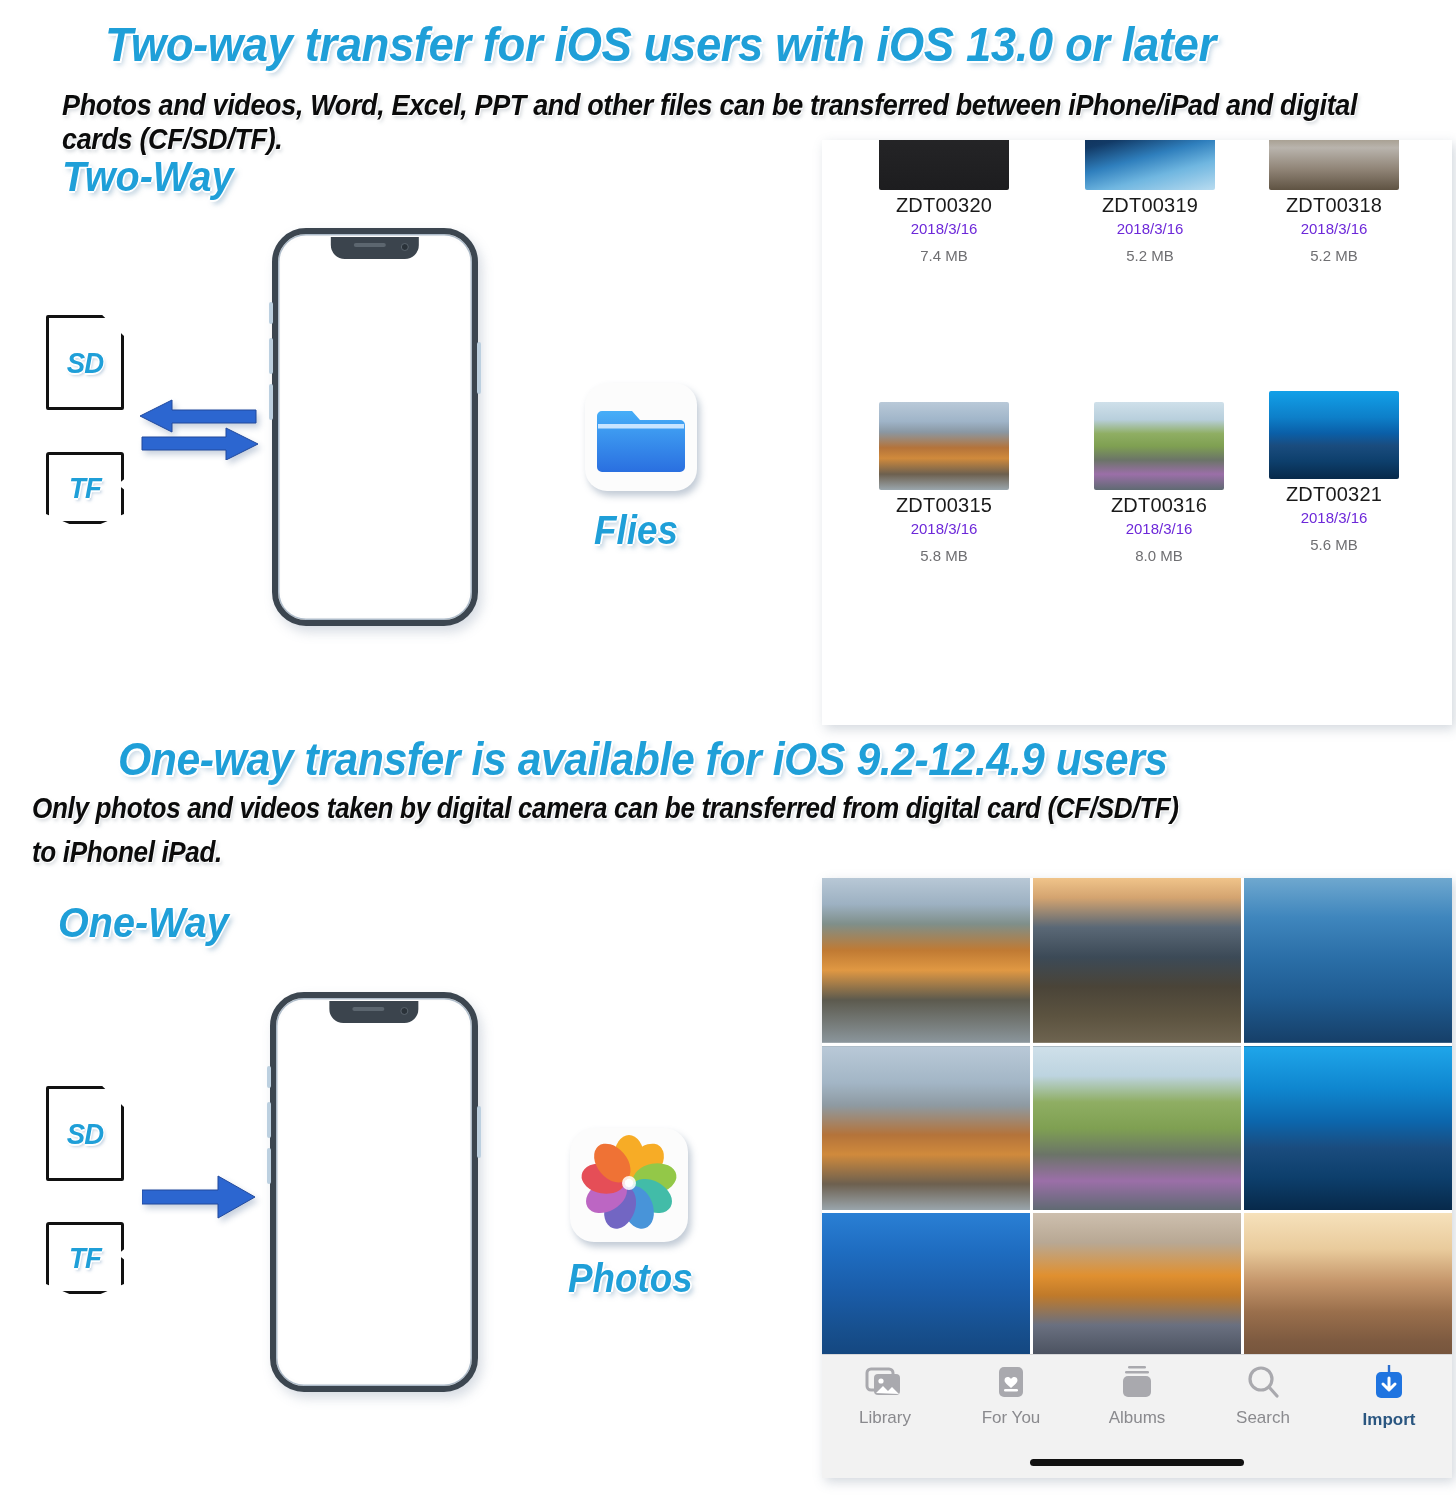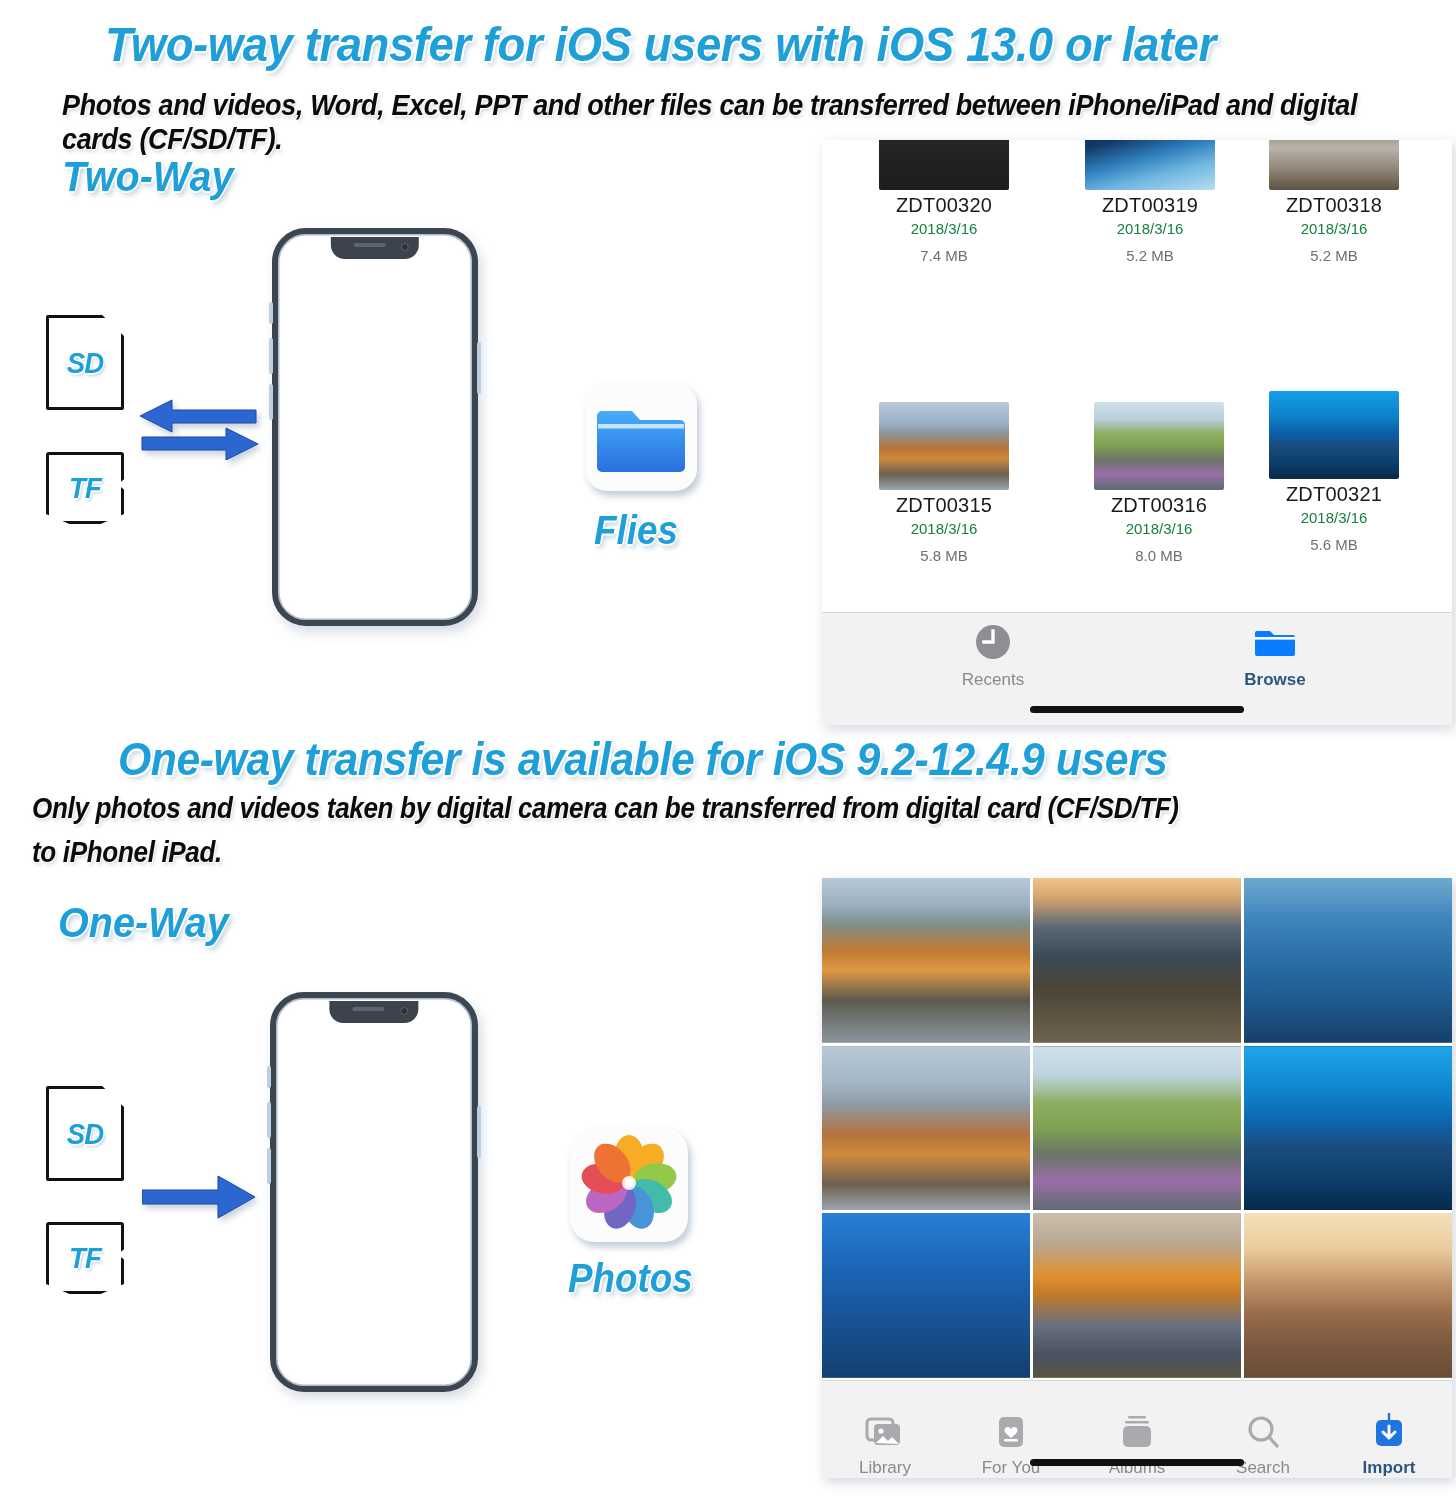--- a/index.html
+++ b/index.html
@@ -138,21 +138,21 @@
   .file-item { position: absolute; width: 200px; text-align: center; }
   .file-thumb {
     width: 130px; height: 88px; margin: 0 auto;
     border-radius: 2px;
     background-size: cover; background-position: center;
   }
   .file-name {
     font-size: 20px; color: #1a1a1a; margin-top: 4px;
     font-family: "Liberation Sans", sans-serif; letter-spacing: .2px;
   }
-  .file-date { font-size: 15px; color: #15803d; margin-top: 3px; }
+  .file-date { font-size: 15px; color: #6d28d9; margin-top: 3px; }
   .file-size { font-size: 15px; color: #6f6f72; margin-top: 10px; }
 
   .tabbar {
     position: absolute; left: 0; right: 0; bottom: 0;
     background: #f2f2f2;
     border-top: 1px solid #d7d7d9;
     display: flex; align-items: flex-start; justify-content: space-around;
     padding-top: 9px;
   }
   .tab { text-align: center; width: 110px; }
@@ -279,37 +279,20 @@
       <div class="file-item" style="left:412px; top:251px;">
         <div class="file-thumb" style="background-image:
                linear-gradient(to bottom, #12a0e8 0%, #0d7fc9 30%, #0a5fa8 48%,
                                #1a4c7e 62%, #0d3f6c 80%, #07294a 100%);"></div>
         <div class="file-name">ZDT00321</div>
         <div class="file-date">2018/3/16</div>
         <div class="file-size">5.6 MB</div>
       </div>
     </div>
 
-    <div class="tabbar" style="height:113px;">
-      <div class="tab" style="margin-left:30px;">
-        <svg width="40" height="40" viewBox="0 0 40 40">
-          <circle cx="20" cy="20" r="17" fill="#8e8e93"></circle>
-          <path d="M20 9 v11 h-9" stroke="#ffffff" stroke-width="3.4" fill="none" stroke-linecap="square"></path>
-        </svg>
-        <div class="tab-label">Recents</div>
-      </div>
-      <div class="tab active" style="margin-right:36px;">
-        <svg width="42" height="40" viewBox="0 0 42 40">
-          <path d="M3 9 h13 l4 4 h19 a2 2 0 0 1 2 2 v17 a2 2 0 0 1 -2 2 H3 a2 2 0 0 1 -2 -2 V11 a2 2 0 0 1 2 -2 z" fill="#0A7CFF"></path>
-          <rect x="1" y="15" width="40" height="2.6" fill="#ffffff"></rect>
-        </svg>
-        <div class="tab-label">Browse</div>
-      </div>
-      <div class="home-indicator"></div>
-    </div>
   </div>
 
   <div class="hero-heading" style="left:118px; top:732px; font-size:46px;">One-way transfer is available for iOS 9.2-12.4.9 users</div>
 
   <div class="subheading" style="left:32px; top:792px; font-size:29px;">Only photos and videos taken by digital camera can be transferred from digital card (CF/SD/TF)</div>
   <div class="subheading" style="left:32px; top:836px; font-size:29px;">to iPhonel iPad.</div>
 
   <div class="section-tag" style="left:58px; top:898px;">One-Way</div>
 
   <div class="sd-card" style="left:46px; top:1086px;">
@@ -369,21 +352,21 @@
 
       <div class="photo-cell" style="background-image:linear-gradient(to bottom,#b9c9d8 0%,#a3b6c6 22%,#8e9aa2 36%,#b4733a 54%,#d08a3c 66%,#6d604f 84%,#9aa6ad 100%);"></div>
       <div class="photo-cell" style="background-image:linear-gradient(to bottom,#cfe0ea 0%,#bdd4e0 18%,#8fae63 34%,#7fa052 50%,#6b7468 66%,#9b6fa8 82%,#5f6a72 100%);"></div>
       <div class="photo-cell" style="background-image:linear-gradient(to bottom,#1fa6ea 0%,#0f86cf 26%,#0c66ac 46%,#1a4c7e 62%,#0d3f6c 80%,#07294a 100%);"></div>
 
       <div class="photo-cell" style="background-image:linear-gradient(to bottom,#2a7fd4 0%,#1e6cc0 24%,#1a5ca8 48%,#17508f 70%,#123f72 100%);"></div>
       <div class="photo-cell" style="background-image:linear-gradient(to bottom,#cdbfae 0%,#b8a894 18%,#e09030 38%,#c07a2a 50%,#6a7080 68%,#4b5260 86%,#5a5440 100%);"></div>
       <div class="photo-cell" style="background-image:linear-gradient(to bottom,#f6e1bb 0%,#e9cb9c 22%,#c4956a 42%,#9a6f4c 60%,#7d5a40 78%,#6a4d38 100%);"></div>
     </div>
 
-    <div class="tabbar" style="height:98px;align-items:flex-end;">
+    <div class="tabbar" style="height:124px;">
       <div class="tab">
         <svg width="40" height="36" viewBox="0 0 40 36">
           <rect x="2" y="5" width="26" height="21" rx="4" fill="none" stroke="#a9a9ae" stroke-width="3"></rect>
           <rect x="9" y="10" width="26" height="21" rx="4" fill="#a9a9ae"></rect>
           <circle cx="16" cy="17" r="2.6" fill="#fff"></circle>
           <path d="M11 29 l7-7 5 5 4-4 7 7 z" fill="#fff"></path>
         </svg>
         <div class="tab-label">Library</div>
       </div>
       <div class="tab">

